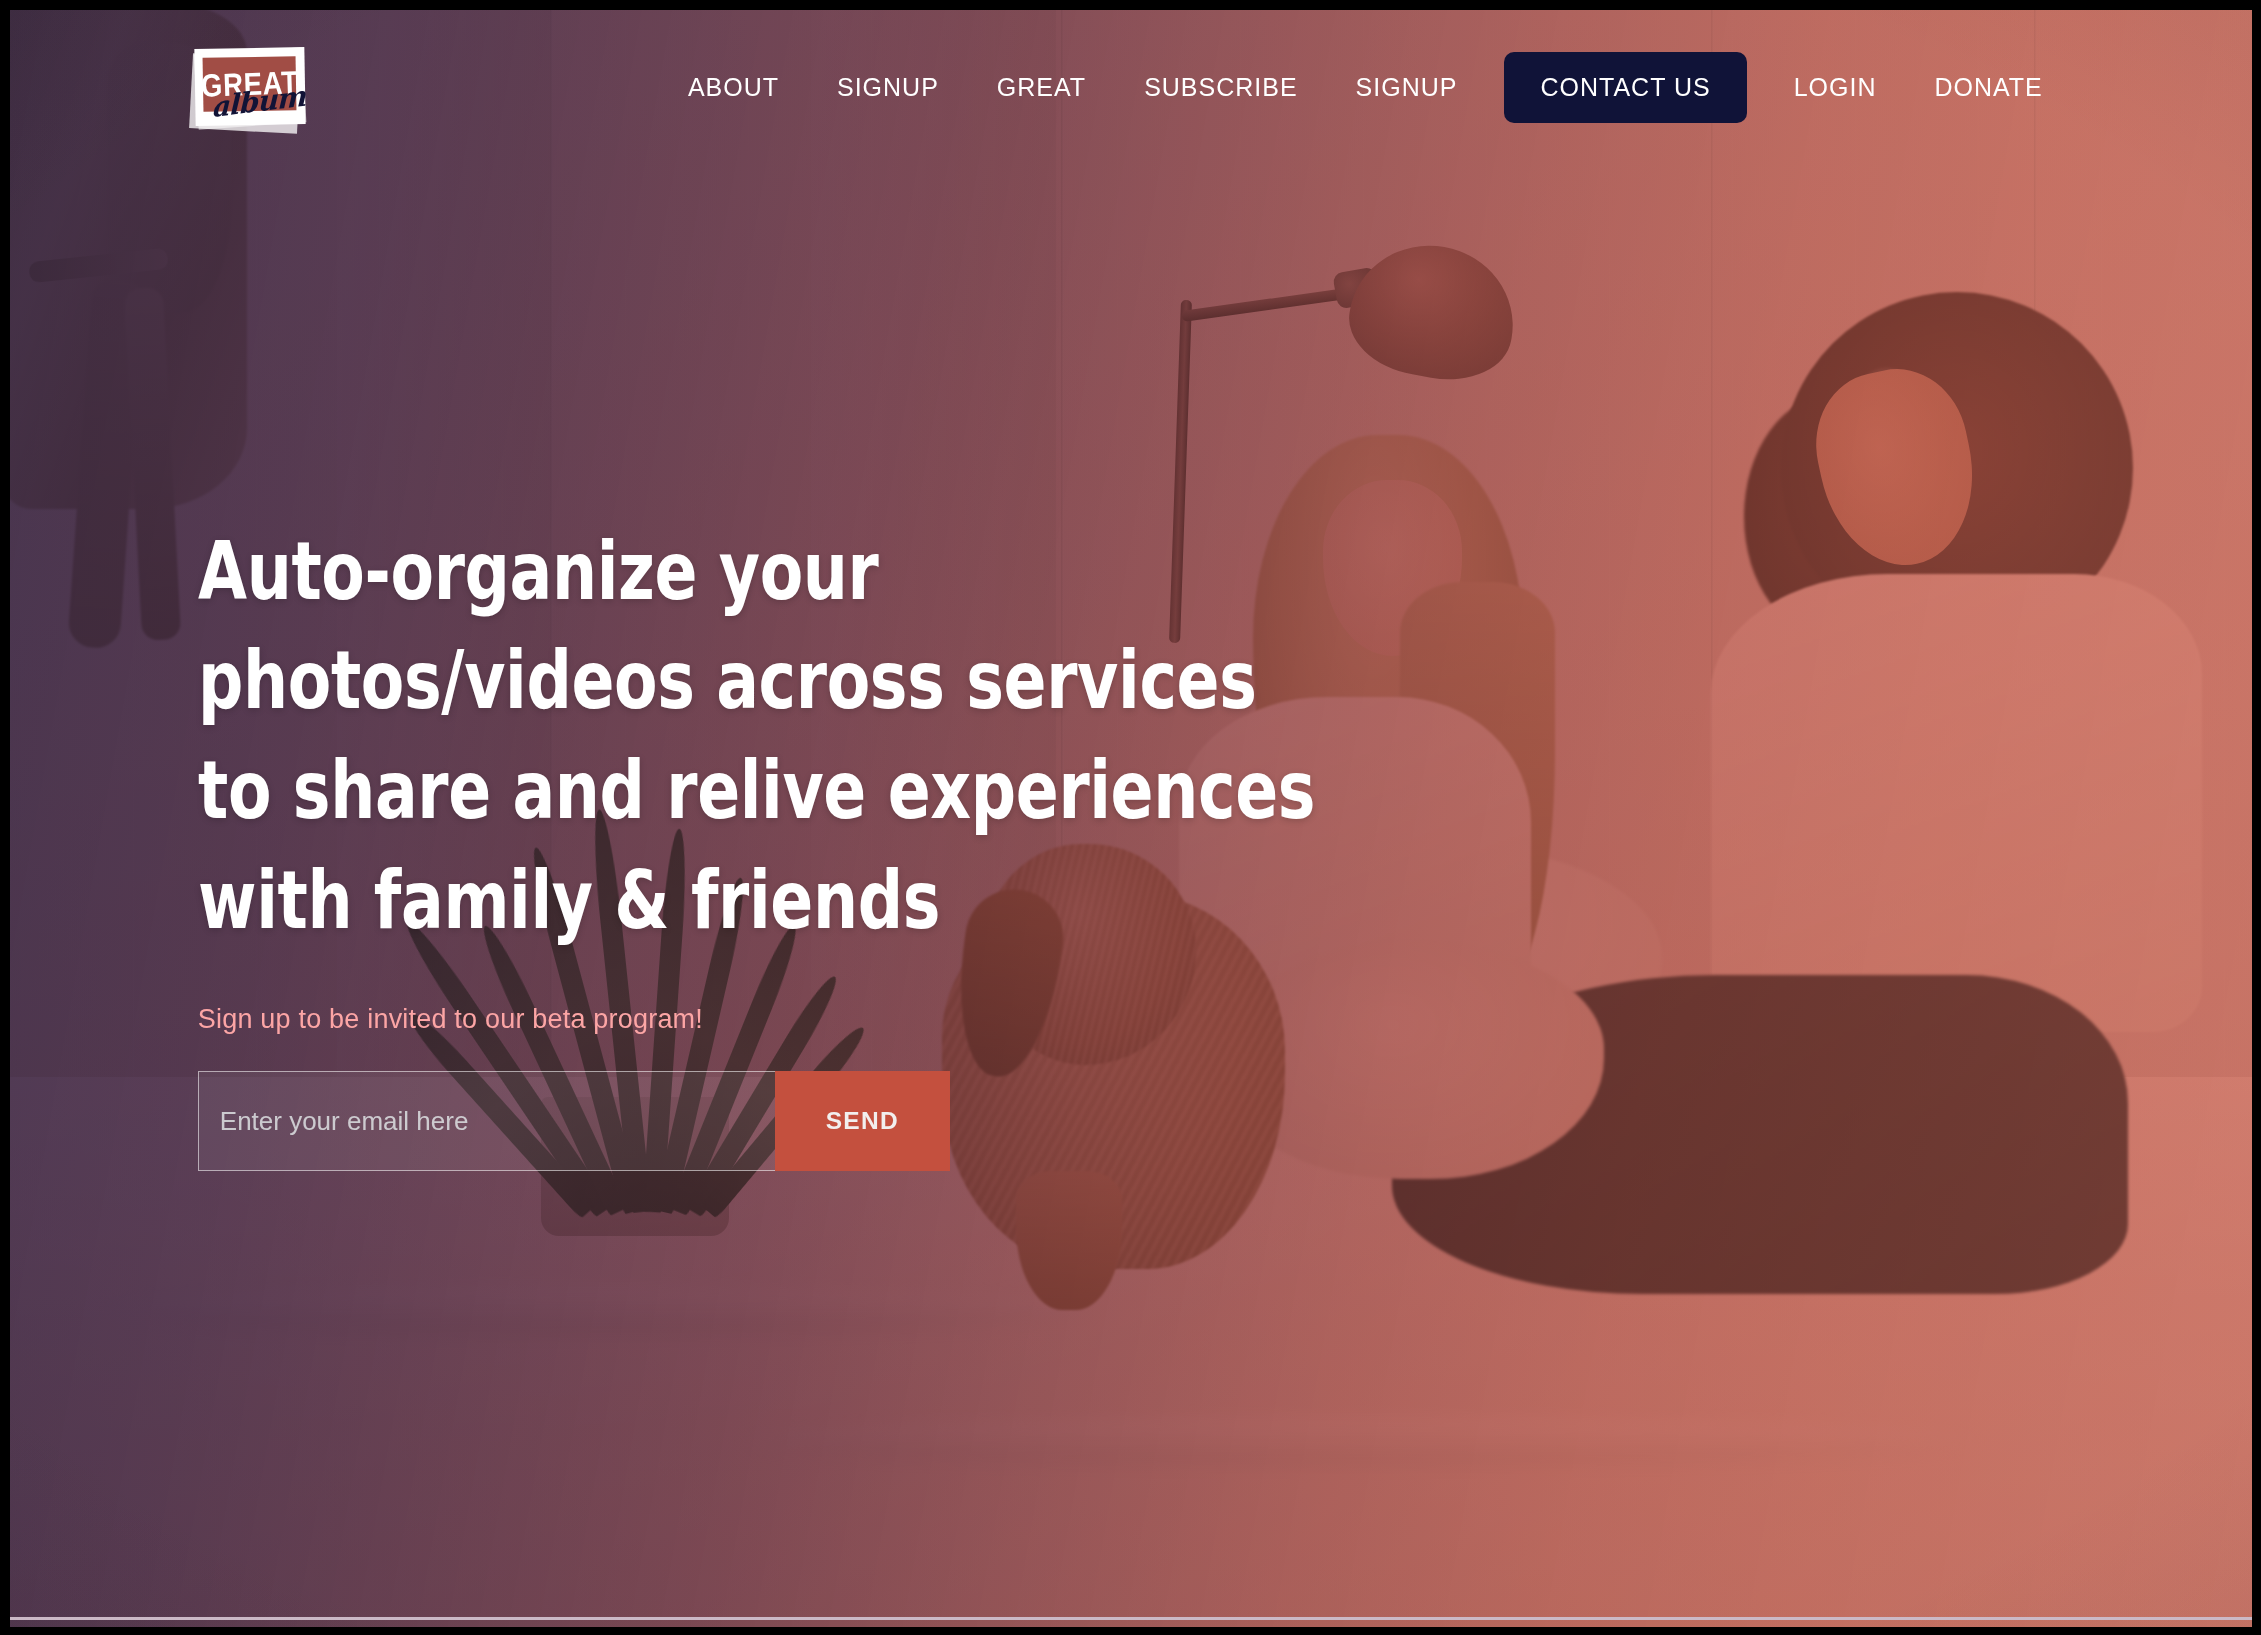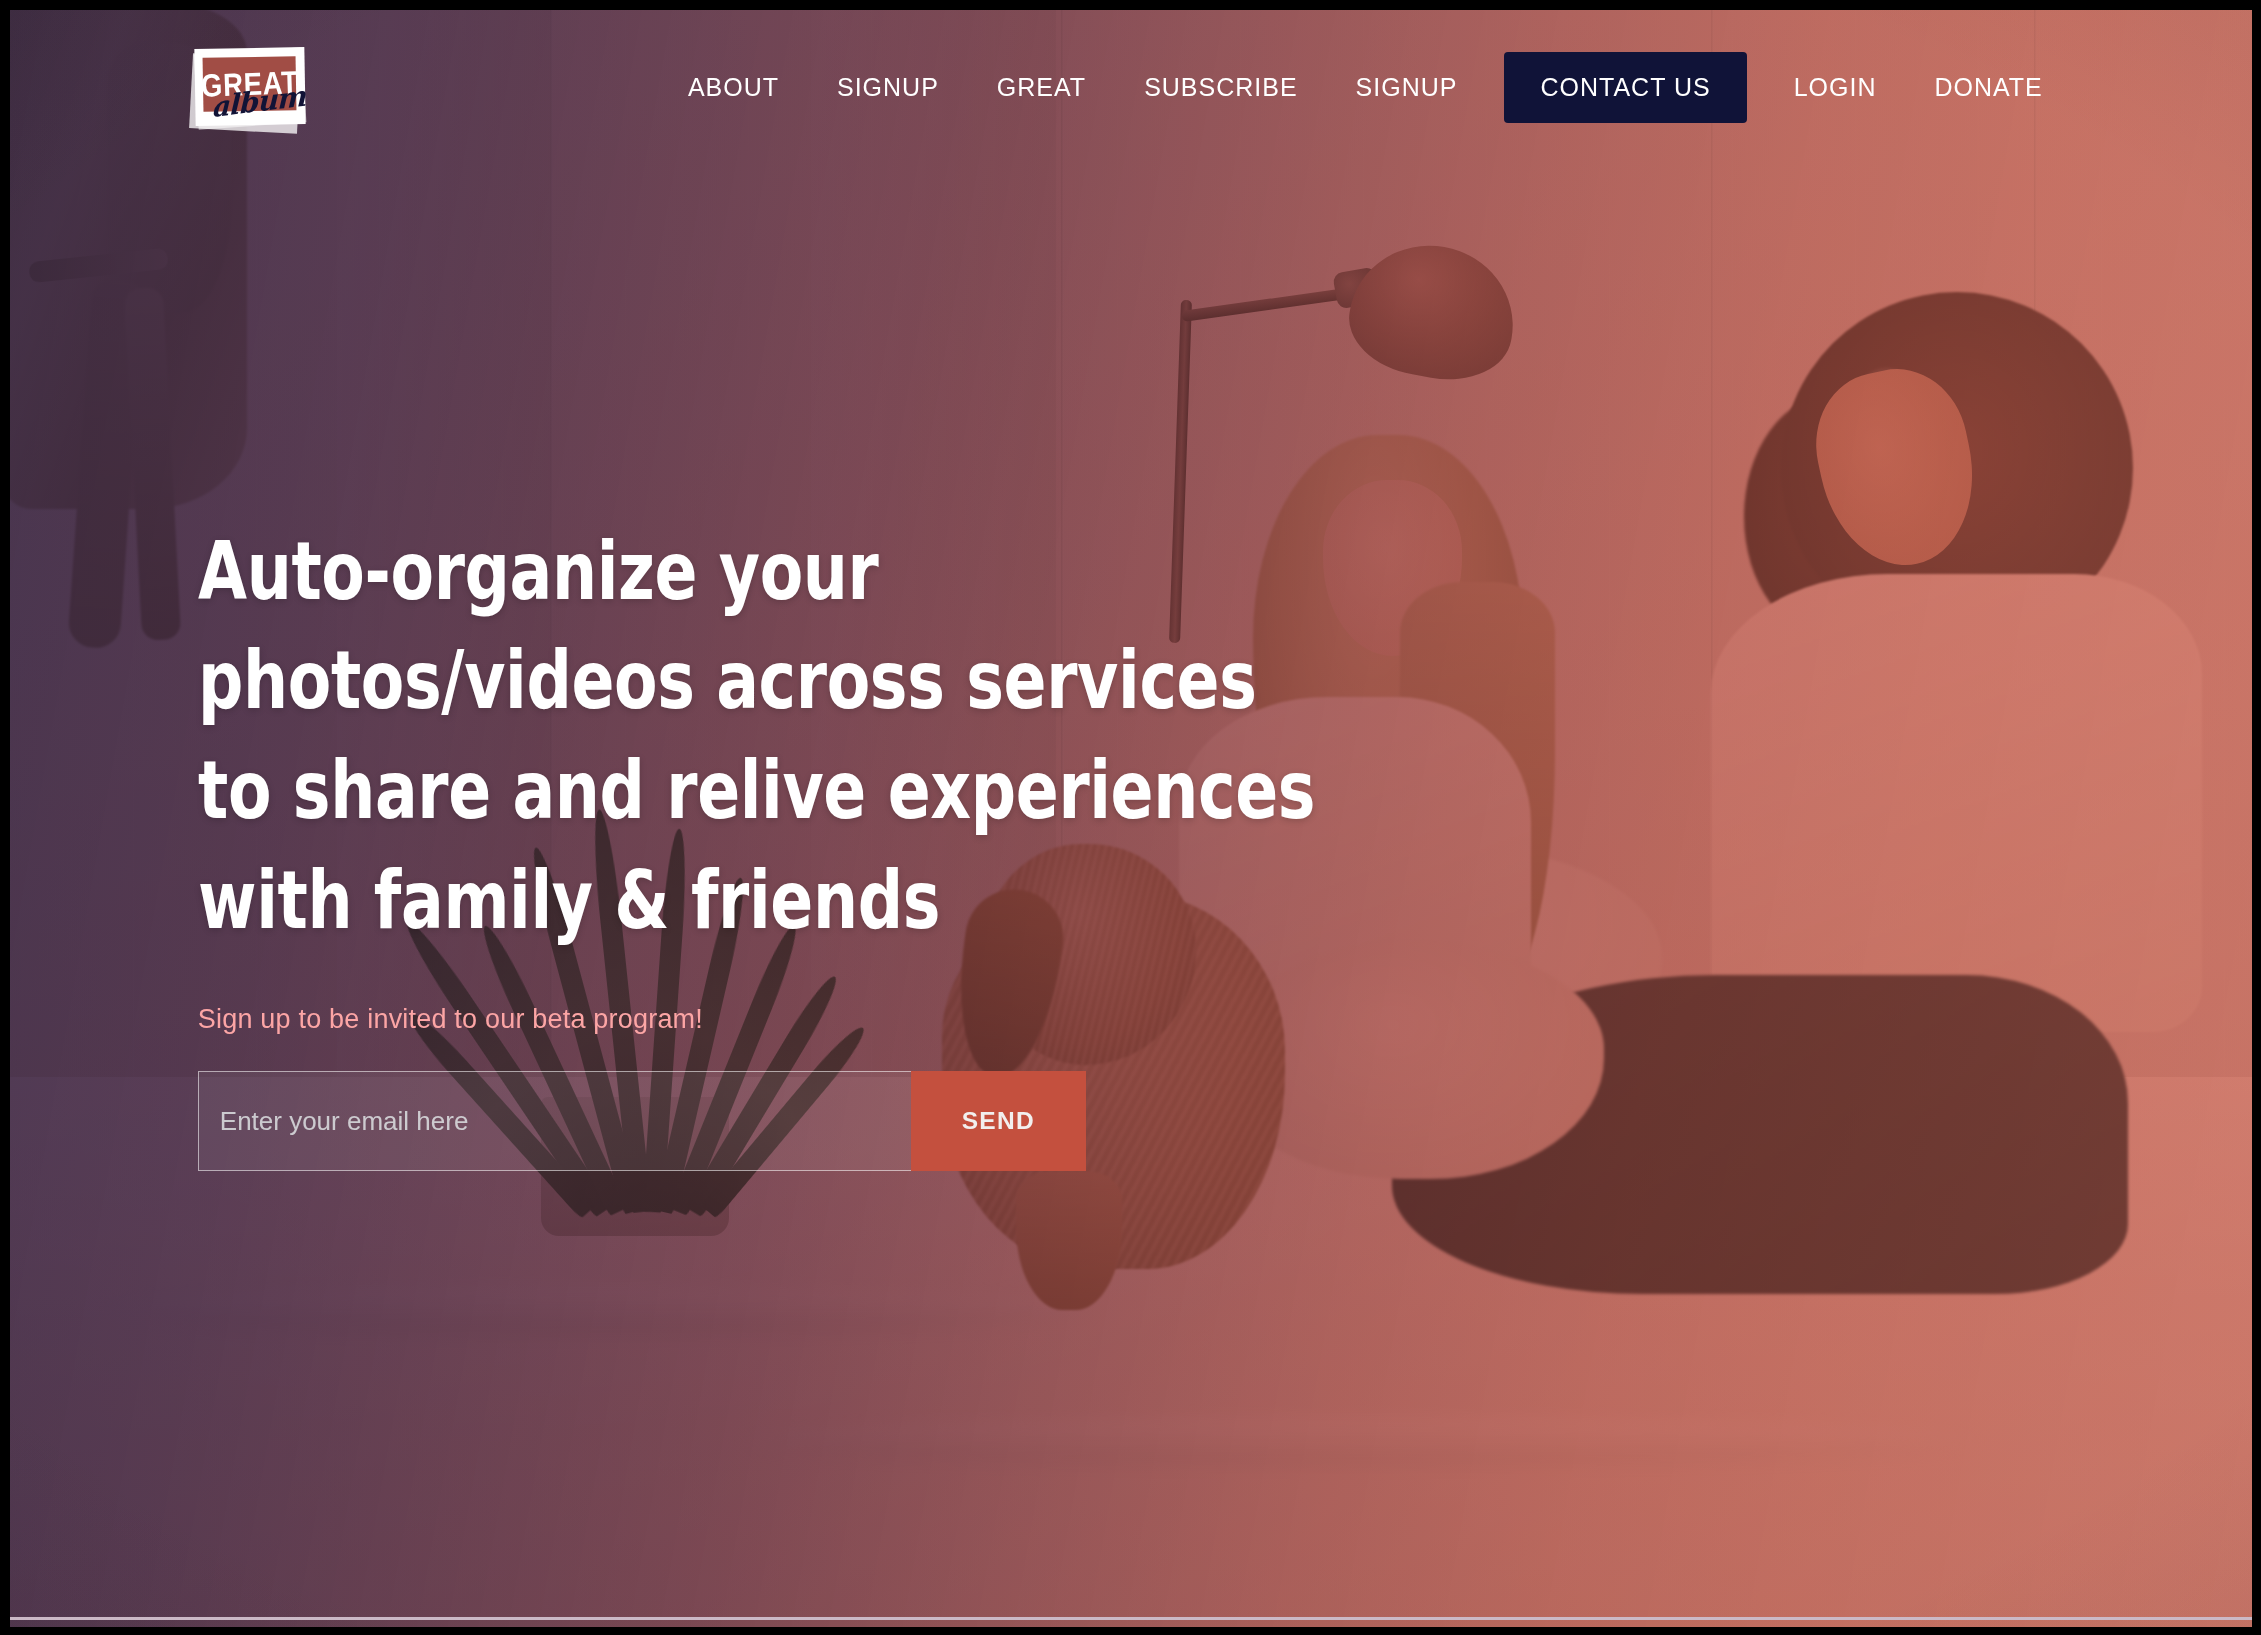--- a/index.html
+++ b/index.html
@@ -297,21 +297,21 @@
     padding-right:180px; gap:0;
   }
   .navlink{
     color:#ffffff; font-size:25px; letter-spacing:1px;
     text-decoration:none; padding:0 29px;
     font-family:"Liberation Sans", sans-serif;
     white-space:nowrap; cursor:pointer;
   }
   .btn-contact{
     background:#101338; color:#fff; font-size:25px; letter-spacing:1px;
-    padding:21px 36px; border-radius:4px; border:none; cursor:pointer;
+    padding:21px 36px; border-radius:10px; border:none; cursor:pointer;
     font-family:"Liberation Sans", sans-serif; white-space:nowrap;
     margin:0 18px;
   }
 
   
   .hero{
     position:absolute; left:188px; top:507px; width:1276px; z-index:20;
   }
   h1{
     color:#ffffff;
@@ -325,21 +325,21 @@
     text-shadow:0 1.6px 8.2px rgba(0,0,0,.18);
     max-width:1358px;
   }
   .sub{
     margin-top:49px;
     color:#fca5a5; font-size:27px; letter-spacing:0.2px;
     font-family:"Liberation Sans", sans-serif;
   }
   .form{
     margin-top:36px; display:flex; align-items:stretch;
-    width:888px; height:100px;
+    width:752px; height:100px;
   }
   .email{
     flex:1; background:rgba(255,255,255,.06);
     border:1.6px solid rgba(255,255,255,.55);
     border-right:none;
     color:#ffffff; font-size:26px; padding:0 21px;
     font-family:"Liberation Sans", sans-serif; outline:none;
   }
   .email::placeholder{ color:rgba(226,230,232,.82); }
   .btn-send{

